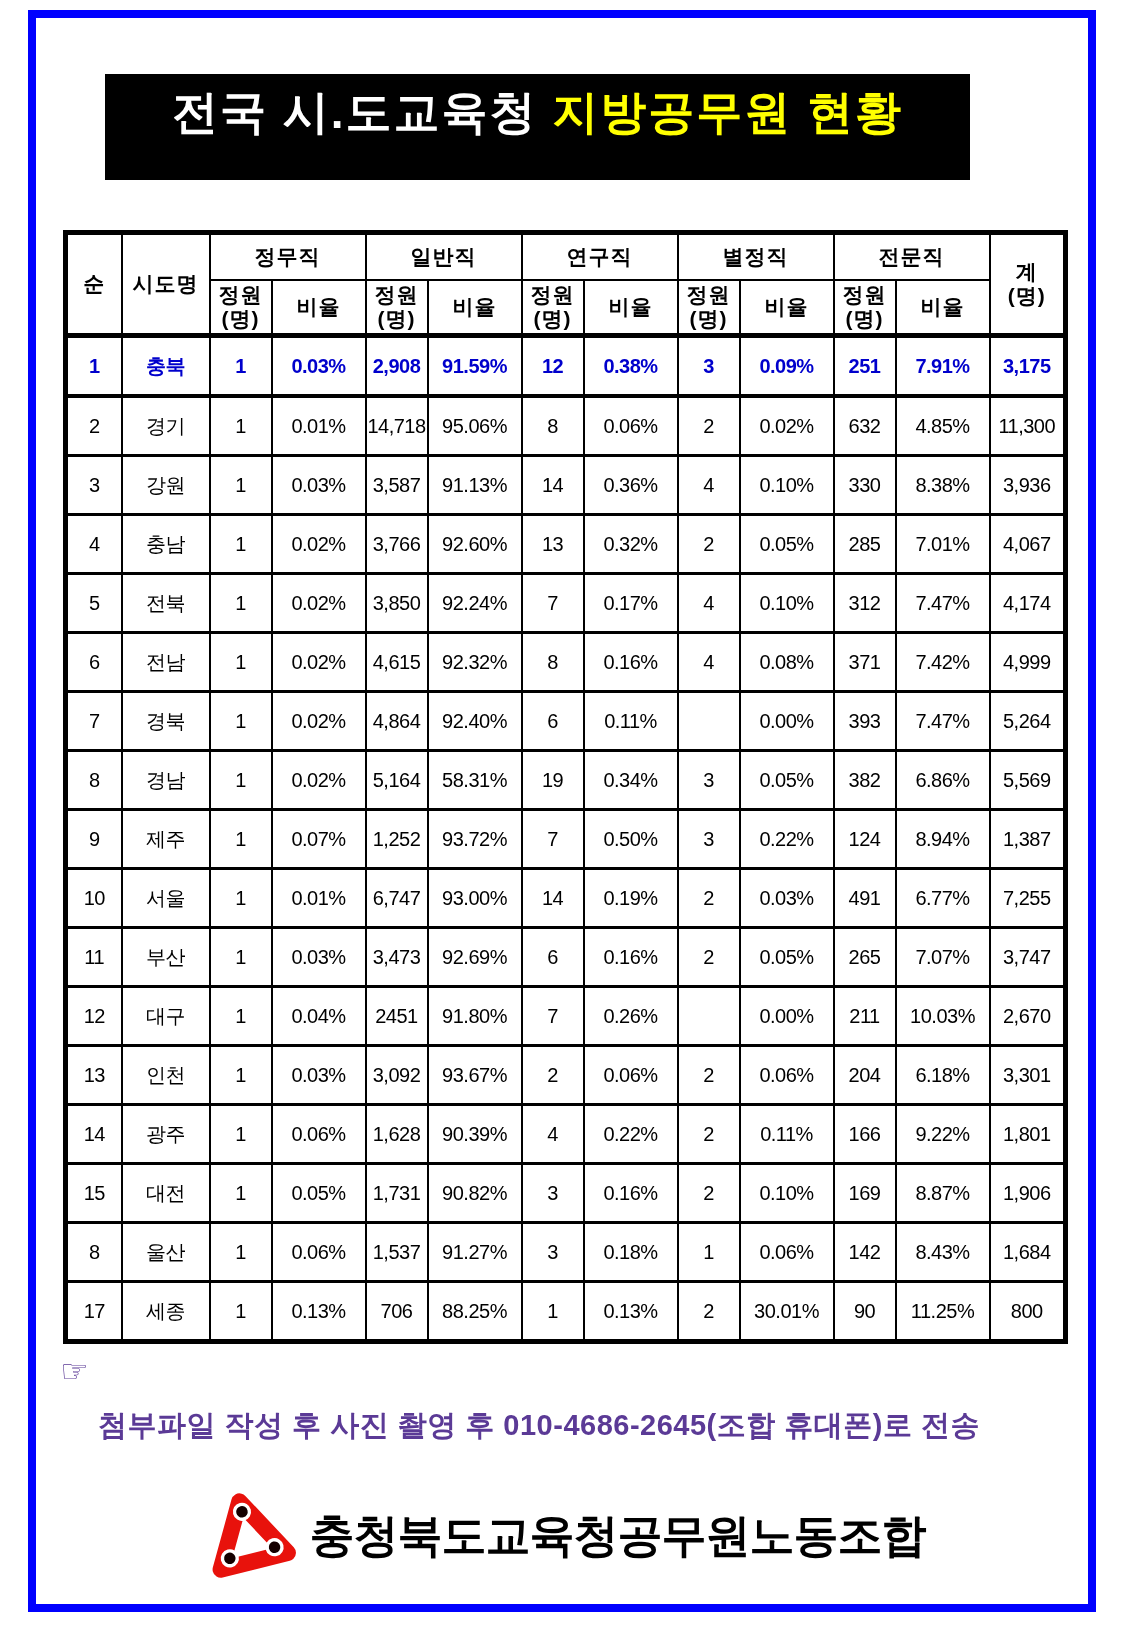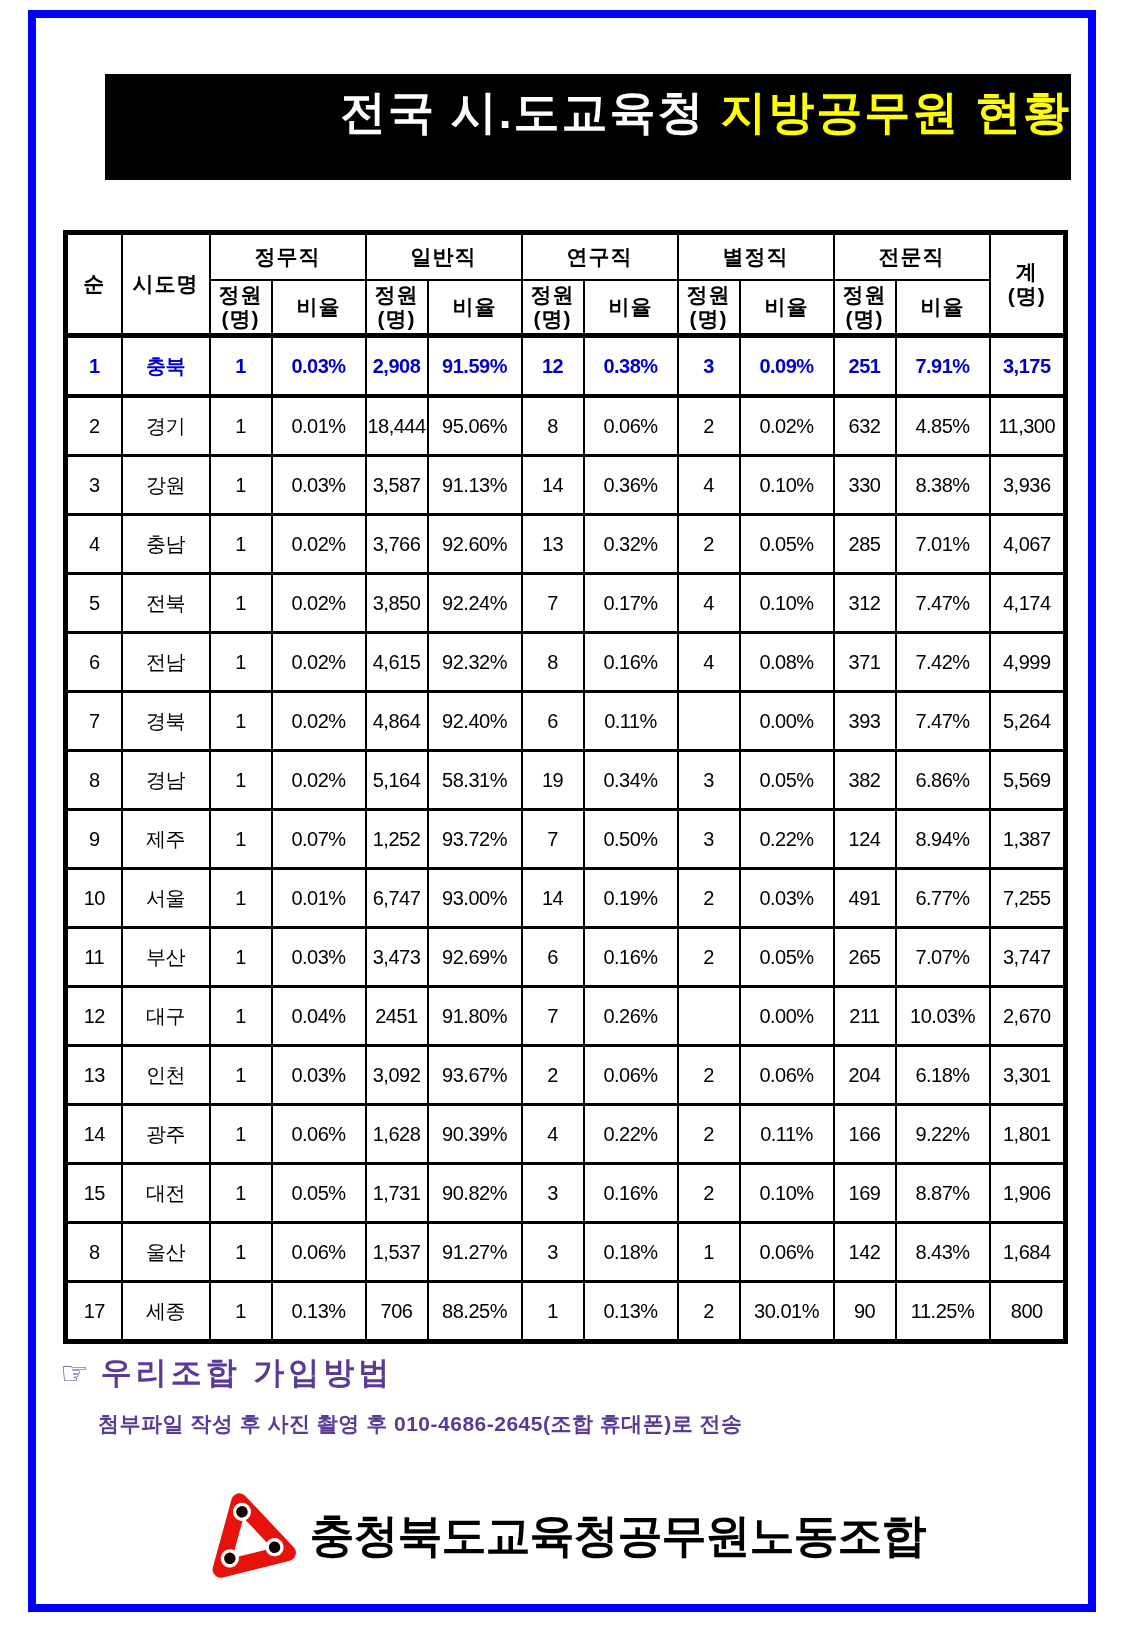--- a/index.html
+++ b/index.html
@@ -7,22 +7,22 @@
     width:1125px; height:1625px; position:relative; background:#ffffff;
     font-family:"Liberation Sans","DejaVu Sans",sans-serif; color:#000;
   }
   
   .frame {
     position:absolute; left:28px; top:10px; width:1052px; height:1586px;
     border:8px solid #0000ff; pointer-events:none;
   }
   
   .banner {
-    position:absolute; left:105px; top:74px; width:966px; height:106px;
-    background:#000; color:#fff; text-align:right; overflow:hidden;
+    position:absolute; left:105px; top:74px; width:865px; height:106px;
+    background:#000; color:#fff; text-align:center; overflow:hidden;
   }
   .banner .title { margin-top:8px; font-size:46px; font-weight:bold; letter-spacing:2px; }
   .banner .title .yellow { color:#ffff00; }
   .banner .subtitle { font-size:29px; font-weight:bold; margin-top:3px; letter-spacing:3px; }
 
   
   table.stats {
     position:absolute; left:63px; top:230px; width:1000px;
     border-collapse:collapse; table-layout:fixed; border:5px solid #000;
   }
@@ -36,21 +36,21 @@
   .stats td { height:56px; font-size:20px; font-weight:normal; letter-spacing:-0.5px; }
   .stats tbody td { border-top-width:3px; border-bottom-width:3px; }
   .stats tbody tr:first-child td { border-top-width:5px; border-bottom-width:4px; }
   .stats .pre { white-space:pre-line; line-height:1.15; }
   .stats tr.hl td { color:#0000cc; font-weight:bold; }
 
   
   .footer { position:absolute; left:60px; top:1352px; color:#5b3a96; font-weight:bold; }
   .footer .line1 { font-size:31px; letter-spacing:4px; display:flex; align-items:center; gap:12px; }
   .footer .hand { font-size:32px; letter-spacing:0; }
-  .footer .line2 { font-size:21px; margin-top:16px; margin-left:38px; letter-spacing:0.5px; }
+  .footer .line2 { font-size:29px; margin-top:16px; margin-left:38px; letter-spacing:0.5px; }
 
   
   .org {
     position:absolute; left:0; top:1478px; width:1125px; height:115px;
     display:flex; justify-content:center; align-items:center; gap:14px;
   }
   .org-name { font-size:45px; font-weight:bold; letter-spacing:-1px; }
 </style>
 </head>
 <body>
@@ -124,21 +124,21 @@
     <td>0.09%</td>
     <td>251</td>
     <td>7.91%</td>
     <td>3,175</td>
   </tr>
       <tr>
     <td>2</td>
     <td>경기</td>
     <td>1</td>
     <td>0.01%</td>
-    <td>18,444</td>
+    <td>14,718</td>
     <td>95.06%</td>
     <td>8</td>
     <td>0.06%</td>
     <td>2</td>
     <td>0.02%</td>
     <td>632</td>
     <td>4.85%</td>
     <td>11,300</td>
   </tr>
       <tr>
@@ -365,21 +365,20 @@
     <td>90</td>
     <td>11.25%</td>
     <td>800</td>
   </tr>
     </tbody>
 </table>
 
 <div class="footer">
   <div class="line1">
     <span class="hand">☞</span>
-    <span>우리조합 가입방법</span>
   </div>
   <div class="line2">첨부파일 작성 후 사진 촬영 후 010-4686-2645(조합 휴대폰)로 전송</div>
 </div>
 
 <div class="org">
   <svg width="96" height="96" viewBox="0 0 100 100" aria-hidden="true">
     <g transform="rotate(-14 50 50)">
       <path d="M50 13 L86 77 L14 77 Z" fill="none" stroke="#e8120c" stroke-width="17" stroke-linejoin="round" stroke-linecap="round"></path>
       <circle cx="50" cy="24" r="9.5" fill="#ffffff"></circle>
       <circle cx="74" cy="68" r="9.5" fill="#ffffff"></circle>

